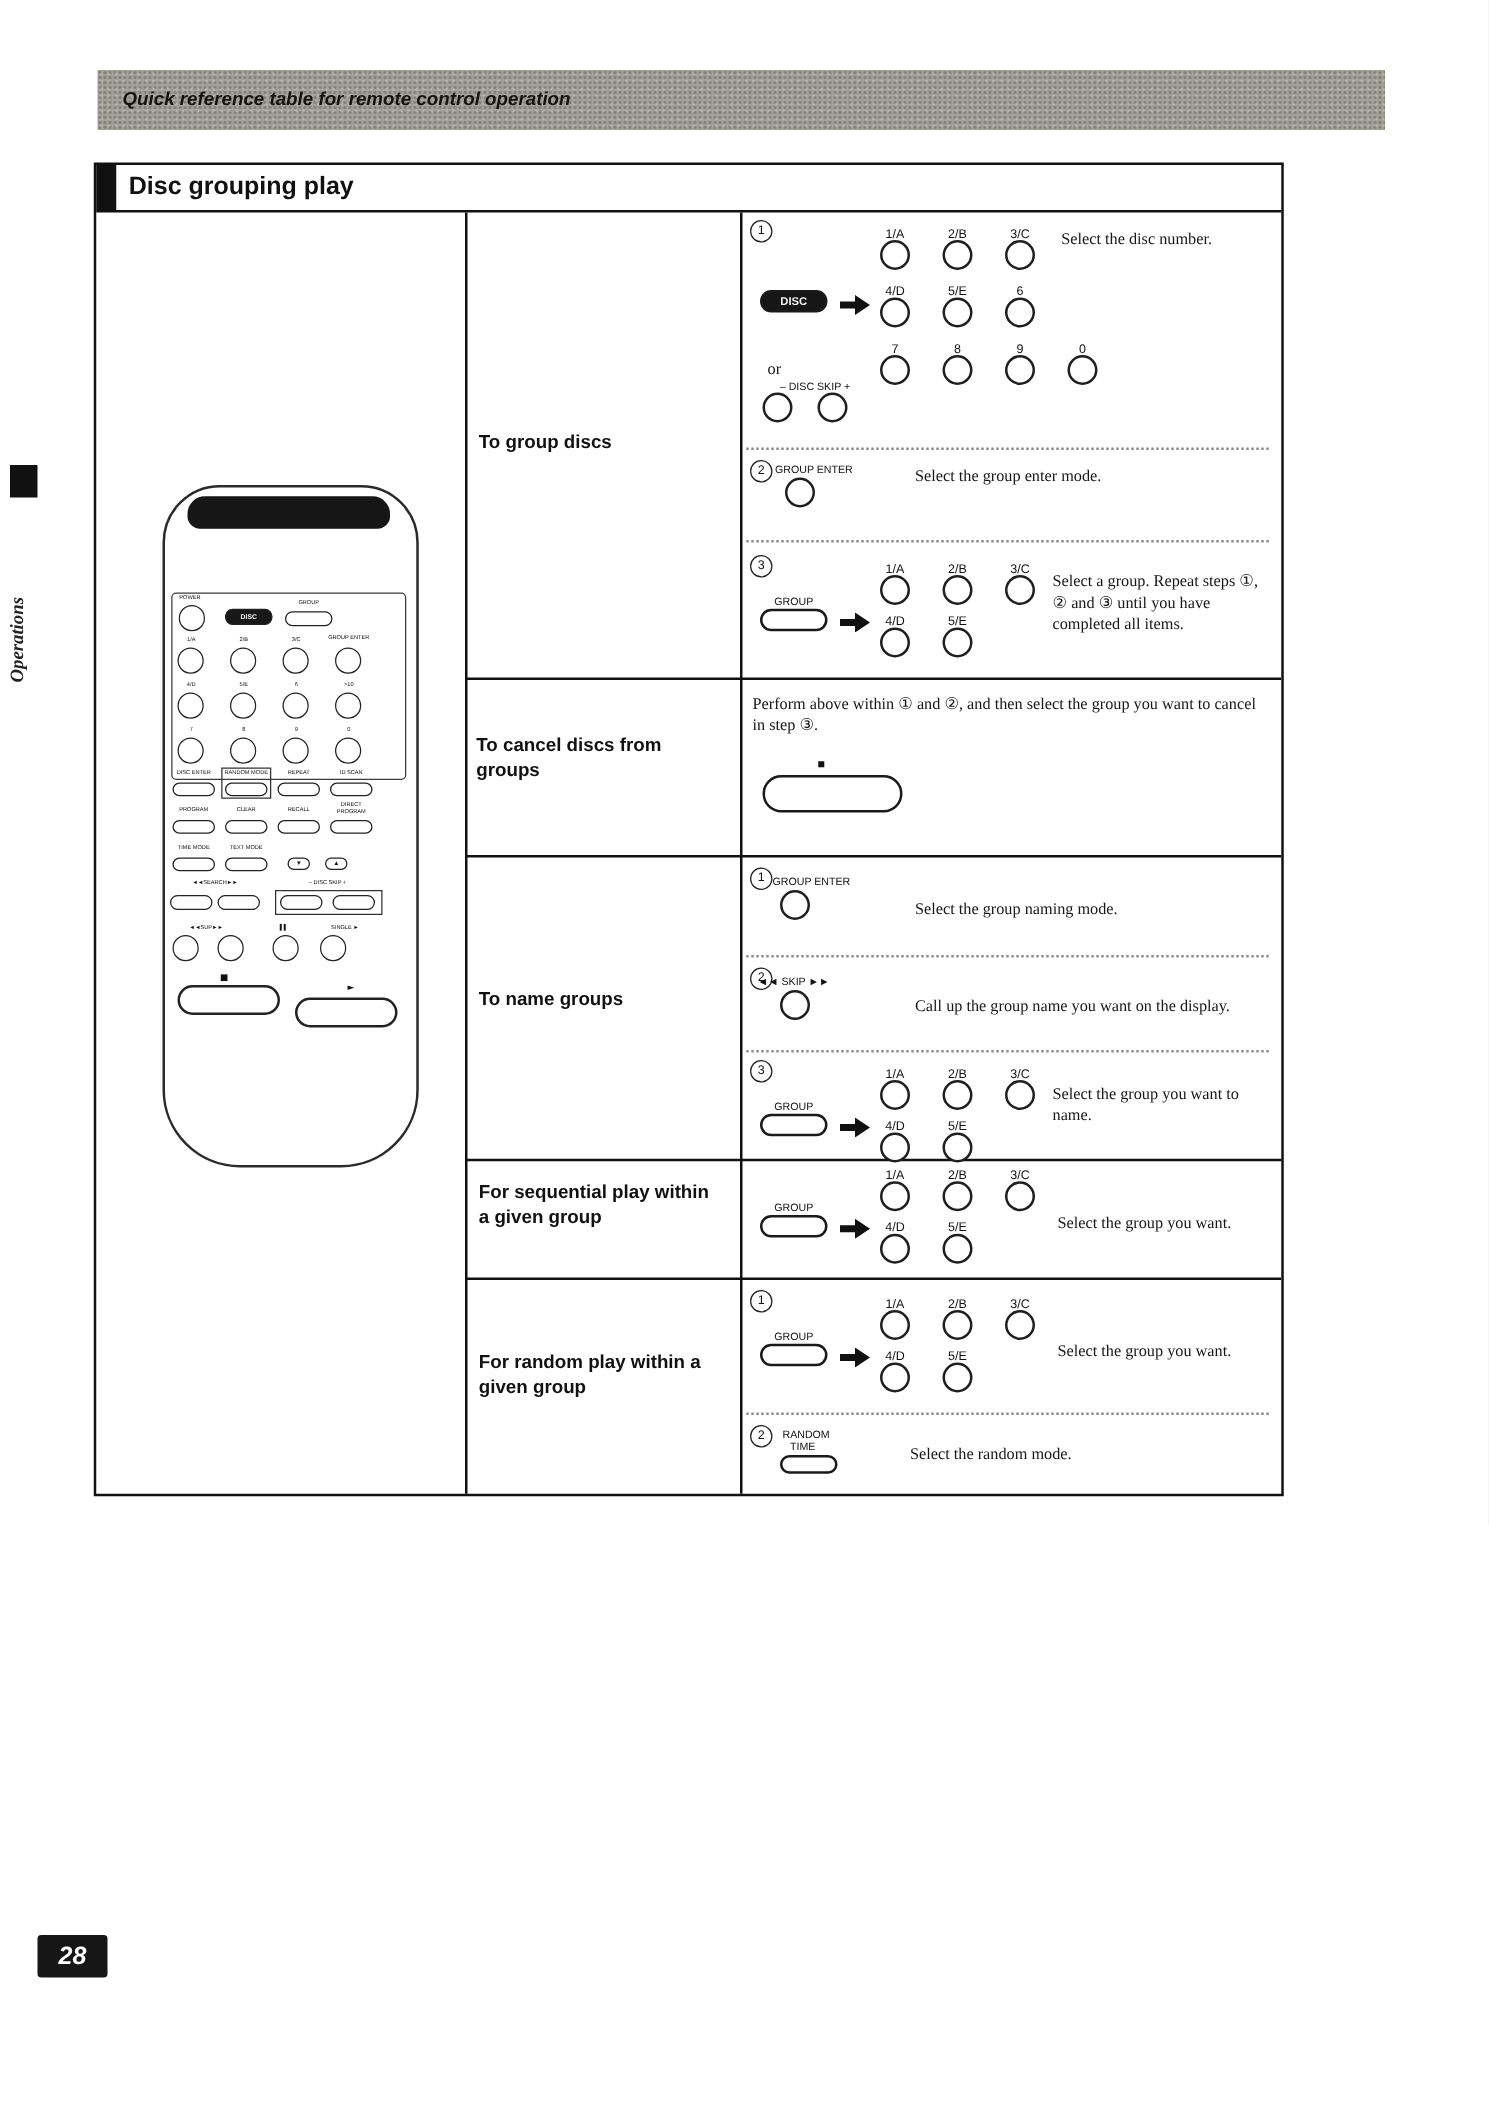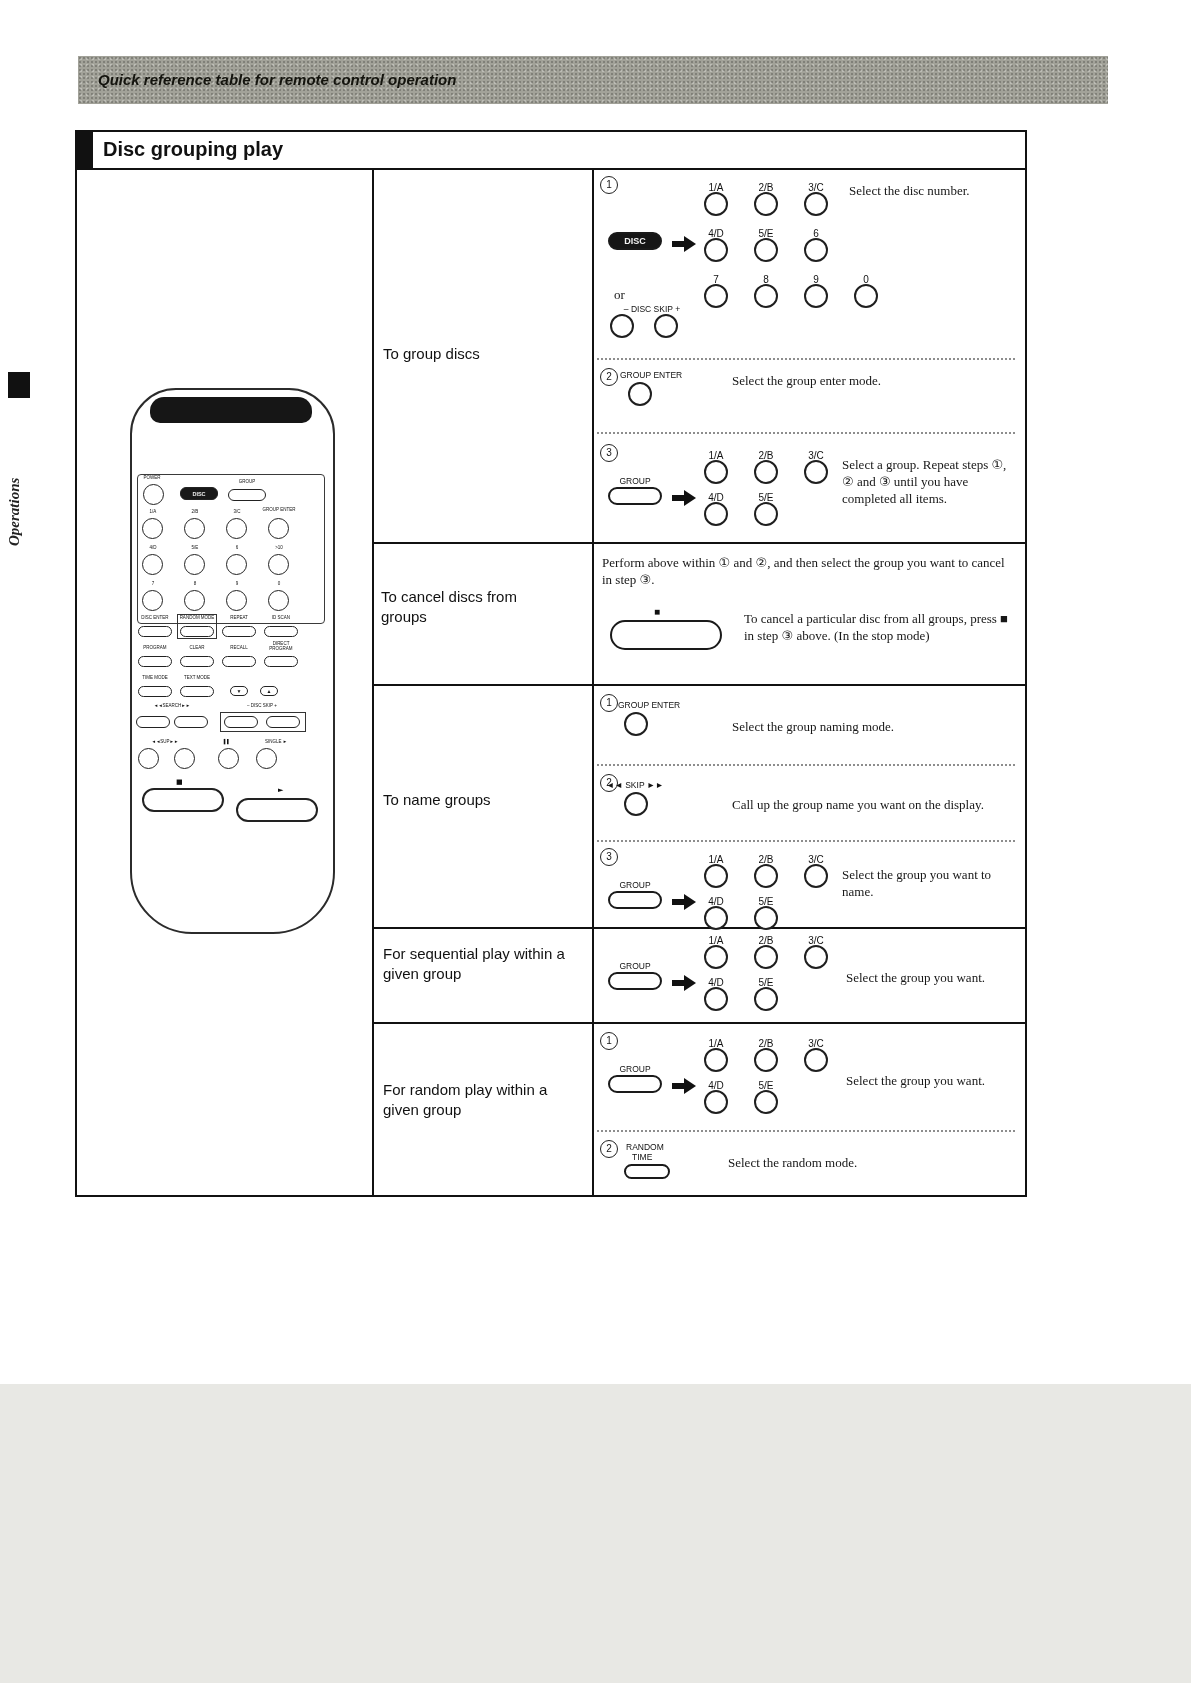--- a/index.html
+++ b/index.html
@@ -1,16 +1,16 @@
 <!DOCTYPE html>
 <html><head>
 <meta charset="utf-8">
 <style>
   html,body{margin:0;padding:0;background:#e8e8e4;}
-  .page{position:relative;width:1191px;height:1384px;background:#ffffff;overflow:hidden;
+  .page{position:relative;width:1191px;height:1683px;background:#ffffff;overflow:hidden;
         font-family:"Liberation Sans",sans-serif;color:#151515;}
 
   
   .banner{position:absolute;left:78px;top:56px;width:1030px;height:48px;background:#a2a299;
           background-image:radial-gradient(rgba(50,50,45,.30) 1px,transparent 1.3px),
                            radial-gradient(rgba(255,255,255,.28) 1px,transparent 1.3px);
           background-size:4px 4px,6px 6px;}
   .banner-title{font-style:italic;font-weight:bold;font-size:15px;line-height:48px;padding-left:20px;color:#14140e;}
 
   
@@ -21,21 +21,21 @@
            font-style:italic;font-weight:bold;font-size:20px;display:flex;align-items:center;justify-content:center;border-radius:3px;margin-top:48px;}
 
   
   .tbl{position:absolute;left:75px;top:130px;width:948px;height:1063px;border:2px solid #111;background:#fff;}
   .hdr-bar{position:absolute;left:0;top:0;width:16px;height:36px;background:#111;}
   .hdr-title{position:absolute;left:26px;top:6px;font-weight:bold;font-size:20px;color:#111;}
   .hdr-line{position:absolute;left:0;top:36px;width:100%;height:2px;background:#111;}
   .vline{position:absolute;top:38px;width:2px;height:1025px;background:#111;}
   .hline{position:absolute;left:295px;width:653px;height:2px;background:#111;}
   .cell{position:absolute;}
-  .rowlabel{font-weight:normal;font-size:15px;line-height:1.3;color:#111;}
+  .rowlabel{font-weight:bold;font-size:15px;line-height:1.3;color:#111;}
 
   
   .stepn{position:absolute;width:16px;height:16px;border:1.5px solid #222;border-radius:50%;
          text-align:center;font-size:10px;line-height:16px;background:#fff;box-sizing:content-box;}
   .klabel{position:absolute;width:44px;text-align:center;font-size:10px;color:#111;
           font-family:"Liberation Sans","DejaVu Sans",sans-serif;}
   .kcirc{position:absolute;width:24px;height:24px;border:2px solid #1f1f1f;border-radius:50%;background:#fff;box-sizing:border-box;}
   .pill{position:absolute;width:54px;height:18px;border:2px solid #1a1a1a;border-radius:9px;background:#fff;box-sizing:border-box;
         text-align:center;font-weight:bold;font-size:9px;line-height:15px;}
   .pill.dark{background:#161616;color:#f2f2f2;}
@@ -236,21 +236,20 @@
         <span class="kcirc" style="left:96px;top:52px"></span>
         <span class="kcirc" style="left:146px;top:52px"></span>
       </div>
       <span class="desc" style="left:248px;top:286px;width:172px">Select a group. Repeat steps ①, ② and ③ until you have completed all items.</span>
     </div>
 
     <div class="cell" style="left:517px;top:412px;width:429px;height:140px">
       <span class="desc" style="left:8px;top:10px;width:414px">Perform above within ① and ②, and then select the group you want to cancel in step ③.</span>
       <span class="plabel" style="left:60px;top:62px;font-size:10px">■</span>
       <span class="pill" style="left:16px;top:76px;width:112px;height:30px;border-radius:15px;border-width:2.2px"></span>
-      <span class="desc" style="left:150px;top:66px;width:275px">To cancel a particular disc from all groups, press ■ in step ③ above. (In the stop mode)</span>
     </div>
 
     <div class="cell" style="left:517px;top:554px;width:429px;height:241px">
       <span class="stepn" style="left:6px;top:8px">1</span>
       <span class="plabel" style="left:24px;top:14px;width:84px">GROUP ENTER</span>
       <span class="kcirc" style="left:30px;top:26px"></span>
       <span class="desc" style="left:138px;top:32px;width:270px">Select the group naming mode.</span>
 
       <span class="dot-sep" style="top:78px"></span>
 

